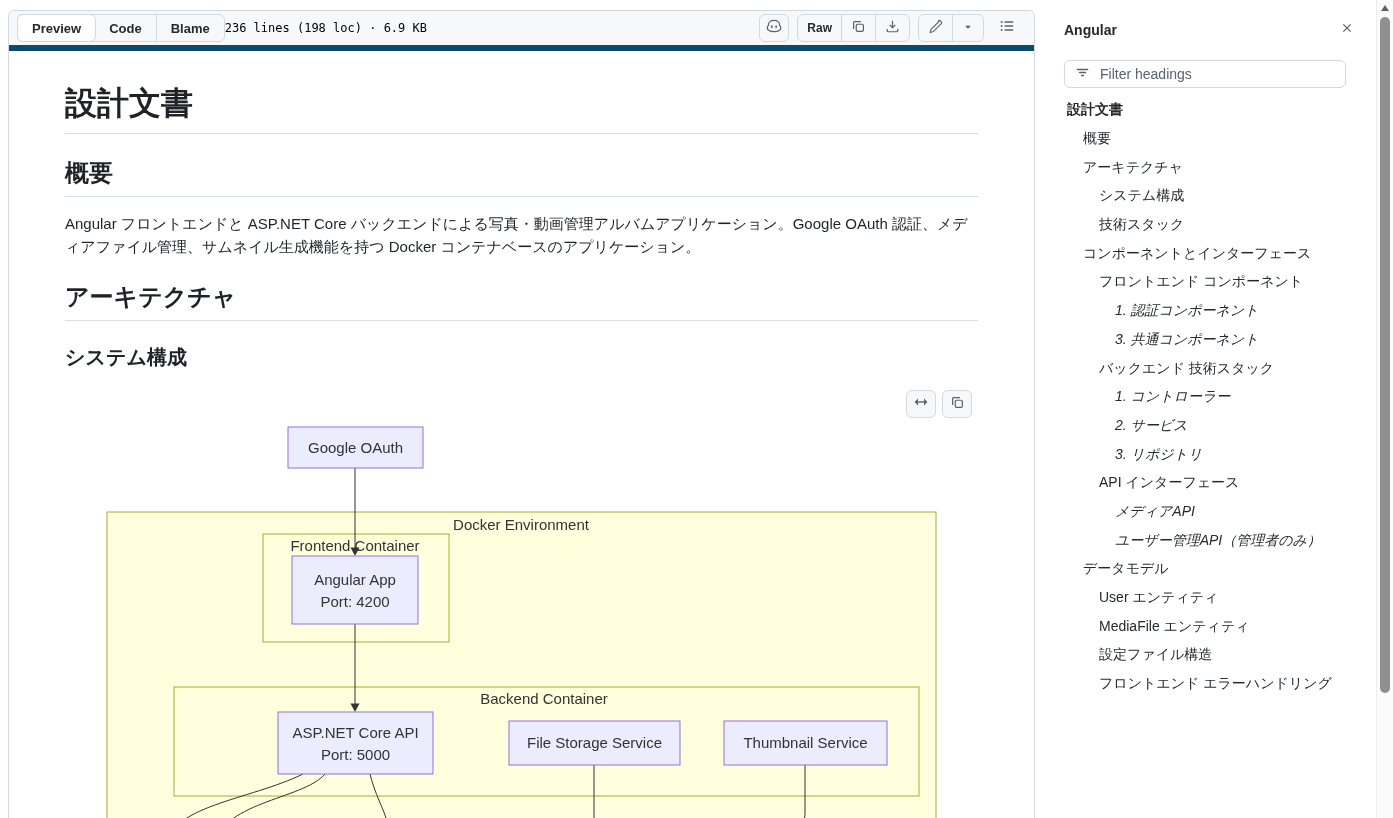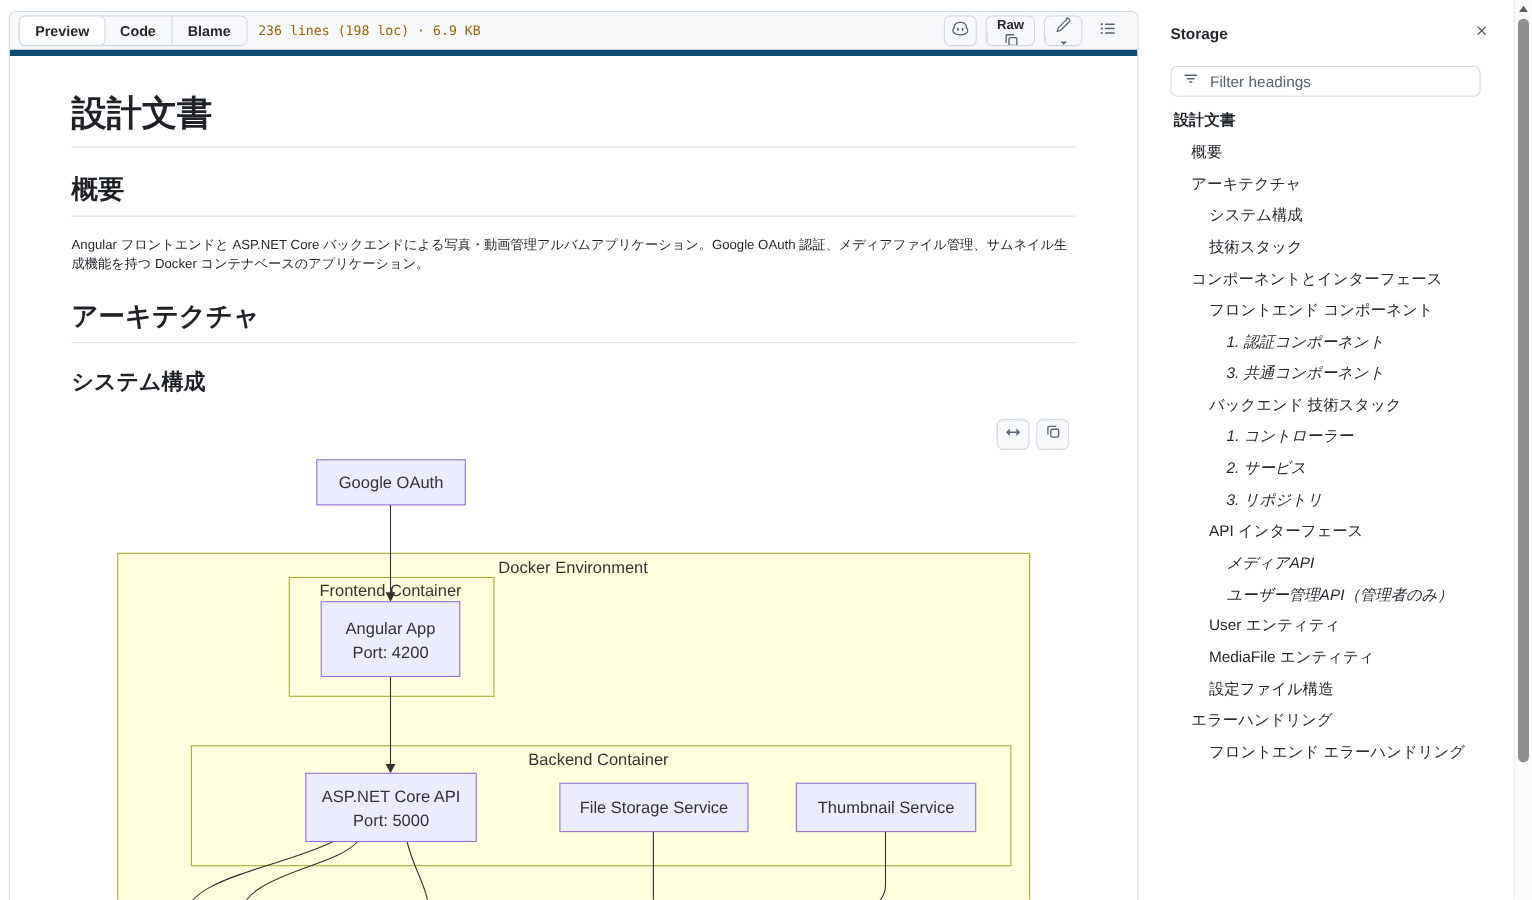--- a/index.html
+++ b/index.html
@@ -26,31 +26,31 @@
   .seg-btn {
     display:flex; align-items:center; padding:0 14px; font-size:13px;
     color:#25292e; cursor:pointer; white-space:nowrap;font-weight:bold;
   }
   .seg-btn.active {
     background:#fff; border:1px solid #d1d9e0; border-radius:6px;
     margin:-1px; font-weight:700;
   }
   .seg-btn.divided { border-left:1px solid #d1d9e0; }
   .file-meta {
-    margin-left:10px; font-family:"DejaVu Sans Mono", monospace;
-    font-size:12px; color:#a16207; white-space:nowrap;
+    margin-left:0; font-family:"DejaVu Sans Mono", monospace;
+    font-size:12px; color:#000000; white-space:nowrap;
   }
   .header-actions { margin-left:auto; display:flex; align-items:center; gap:8px; }
   .icon-btn {
     width:30px; height:28px; display:flex; align-items:center; justify-content:center;
     border:1px solid #d1d9e0; border-radius:6px; background:#f6f8fa; color:#25292e; cursor:pointer;
   }
   .btn-group {
     display:flex; height:28px; border:1px solid #d1d9e0; border-radius:6px;
-    background:#f6f8fa; overflow:hidden;flex-direction:column;
+    background:#f6f8fa; overflow:hidden;
   }
   .group-seg {
     display:flex; align-items:center; justify-content:center; padding:0 9px;
     font-size:12px; font-weight:700; color:#25292e; cursor:pointer;
   }
   .group-seg + .group-seg { border-left:1px solid #d1d9e0; }
   .ghost-btn {
     width:30px; height:28px; display:flex; align-items:center; justify-content:center;
     border:none; background:transparent; color:#59636e; cursor:pointer; border-radius:6px;
   }
@@ -60,21 +60,21 @@
   .markdown-body { padding:32px 56px 0 56px; }
   .md-h1 {
     margin:0 0 16px 0; font-size:32px; font-weight:700; line-height:1.25;
     padding-bottom:10px; border-bottom:1px solid #d8dee4;
   }
   .md-h2 {
     margin:24px 0 16px 0; font-size:24px; font-weight:700; line-height:1.25;
     padding-bottom:8px; border-bottom:1px solid #d8dee4;
   }
   .md-h3 { margin:24px 0 16px 0; font-size:20px; font-weight:700; line-height:1.25; }
-  .md-p { margin:0 0 16px 0; font-size:12px; line-height:1.5; }
+  .md-p { margin:0 0 16px 0; font-size:15px; line-height:1.5; }
 
   
   .mermaid-block { position:relative; margin-top:4px; }
   .mermaid-actions { position:absolute; top:4px; right:6px; display:flex; gap:6px; z-index:5; }
   .diagram-wrap { position:relative; width:911px; height:463px; overflow:hidden; }
   .diagram-wrap svg { display:block; }
   .cluster { fill:#ffffde; stroke:#aaaa33; stroke-width:1; }
   .node-rect { fill:#ECECFF; stroke:#9370DB; stroke-width:1; }
   .dg-text { fill:#333333; font-size:15px; font-family:"Liberation Sans", sans-serif; }
   .edge { fill:none; stroke:#333333; stroke-width:1; }
@@ -263,21 +263,21 @@
           <rect class="node-rect" x="659" y="335" width="163" height="44"></rect>
           <text class="dg-text" x="740.5" y="362" text-anchor="middle">Thumbnail Service</text>
         </svg>
       </div>
     </div>
   </div>
 </div>
 
 <aside class="outline-panel">
   <div class="outline-header">
-    <span class="outline-title">Storage</span>
+    <span class="outline-title">Angular</span>
     <span class="outline-close">
       <span>
         <svg width="14" height="14" viewBox="0 0 16 16" stroke="#59636e" stroke-width="1.4" fill="none">
           <path d="M3.8 3.8l8.4 8.4M12.2 3.8l-8.4 8.4"></path>
         </svg>
       </span>
     </span>
   </div>
   <div class="filter-box">
     <span>
@@ -297,24 +297,24 @@
       <a class="outline-item lvl-2">フロントエンド コンポーネント</a>
       <a class="outline-item lvl-3">1. 認証コンポーネント</a>
       <a class="outline-item lvl-3">3. 共通コンポーネント</a>
       <a class="outline-item lvl-2">バックエンド 技術スタック</a>
       <a class="outline-item lvl-3">1. コントローラー</a>
       <a class="outline-item lvl-3">2. サービス</a>
       <a class="outline-item lvl-3">3. リポジトリ</a>
       <a class="outline-item lvl-2">API インターフェース</a>
       <a class="outline-item lvl-3">メディアAPI</a>
       <a class="outline-item lvl-3">ユーザー管理API（管理者のみ）</a>
+      <a class="outline-item lvl-1">データモデル</a>
       <a class="outline-item lvl-2">User エンティティ</a>
       <a class="outline-item lvl-2">MediaFile エンティティ</a>
       <a class="outline-item lvl-2">設定ファイル構造</a>
-      <a class="outline-item lvl-1">エラーハンドリング</a>
       <a class="outline-item lvl-2">フロントエンド エラーハンドリング</a>
     </nav>
 </aside>
 
 <div class="page-scrollbar">
   <div class="sb-arrow-up"></div>
   <div class="sb-thumb"></div>
 </div>
 
 </body></html>

